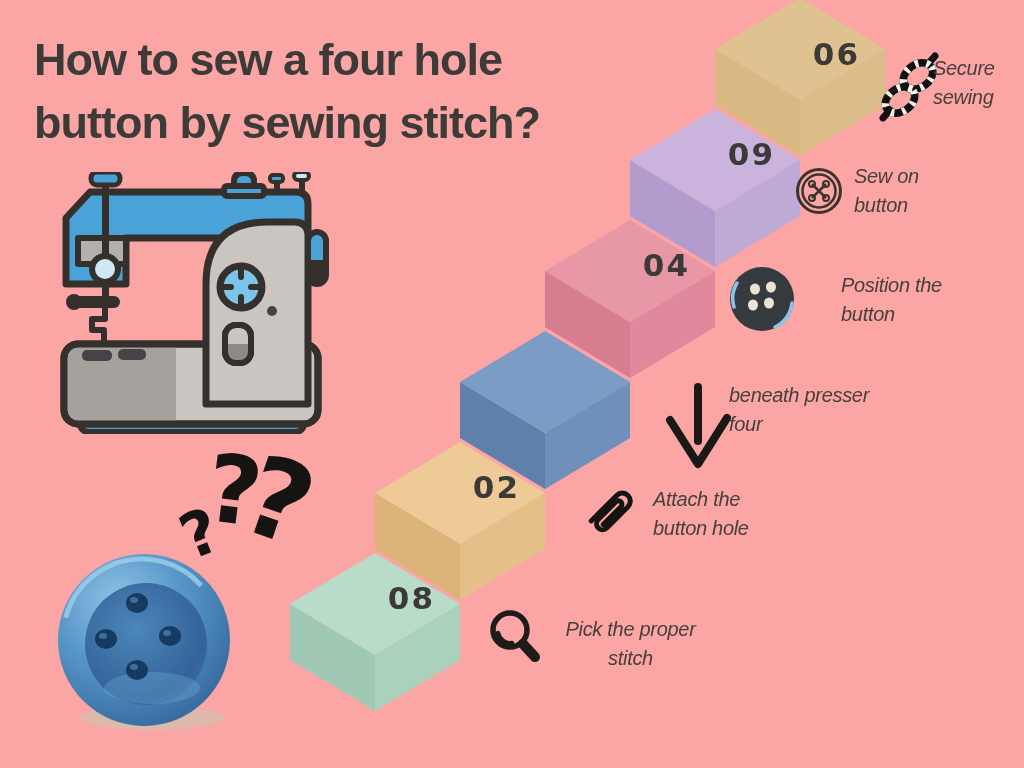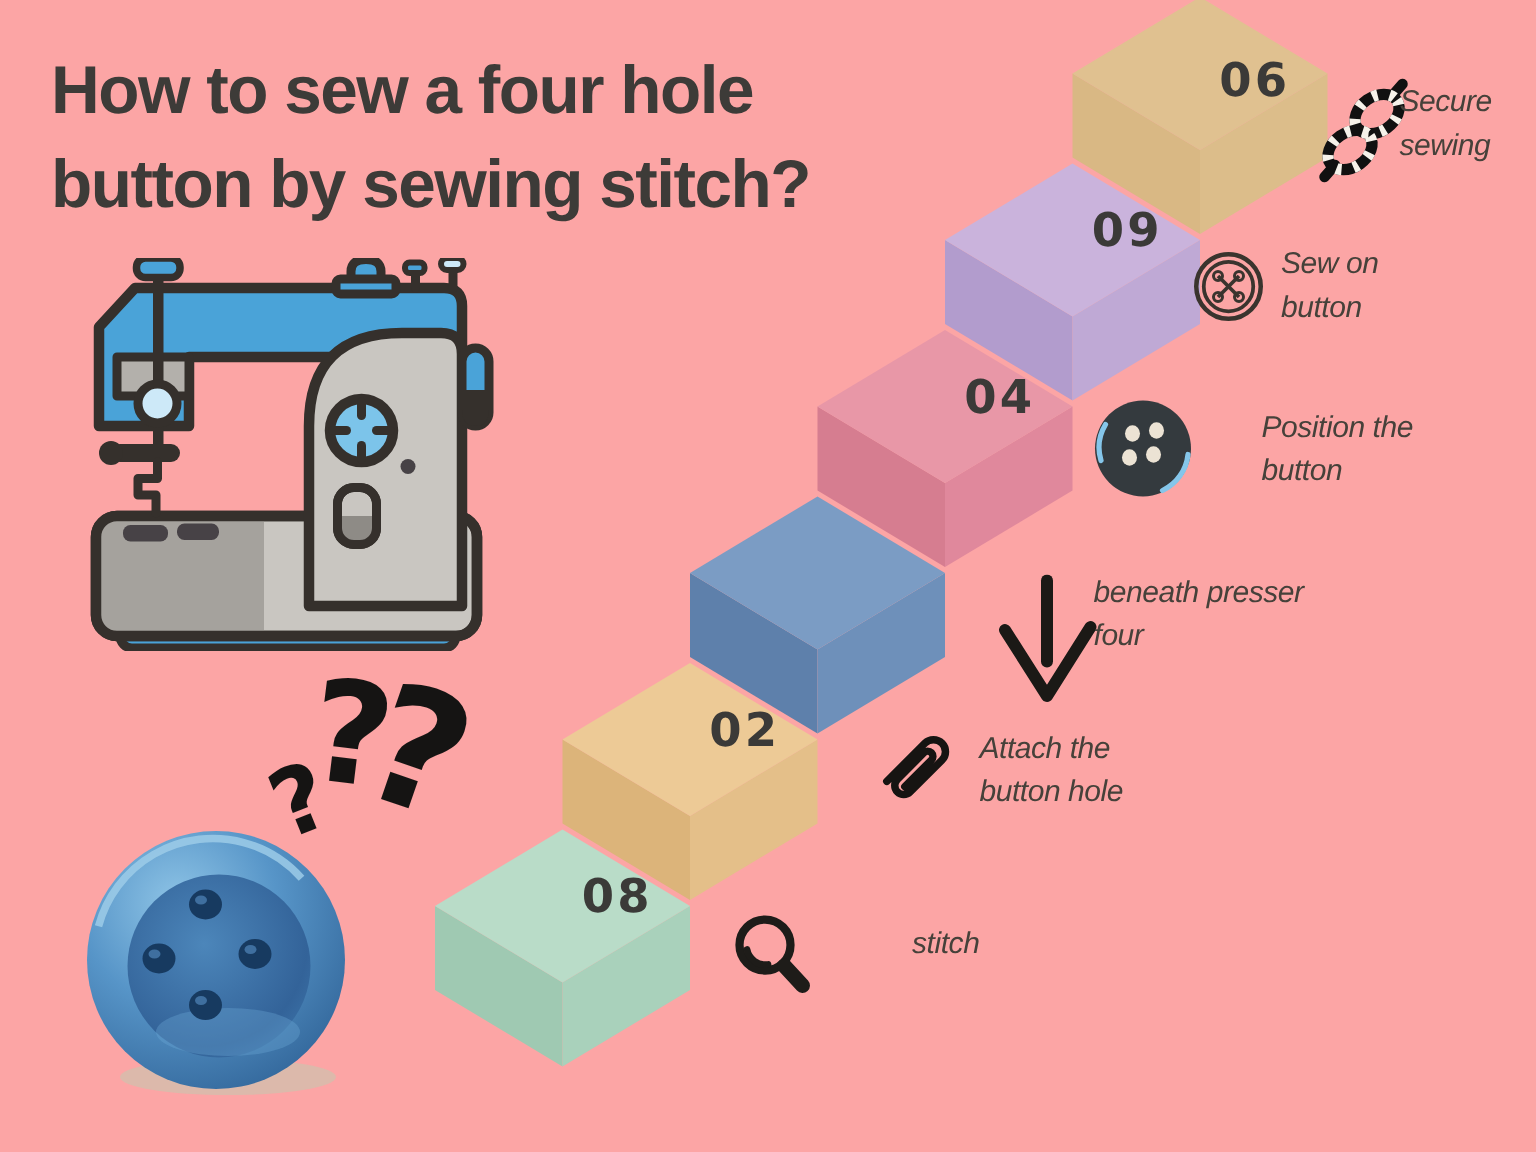--- a/index.html
+++ b/index.html
@@ -83,20 +83,21 @@
   <div class="abs step-number" style="left:570px;top:247px">04</div>
   <div class="abs step-number" style="left:655px;top:136px">09</div>
   <div class="abs step-number" style="left:740px;top:36px">06</div>
 
   <svg class="abs" style="left:484px;top:606px" width="62" height="62" viewBox="0 0 62 62">
     <circle cx="26" cy="24" r="17" fill="none" stroke="#1e1c19" stroke-width="5.5"></circle>
     <path d="M14 27 A 12.5 12.5 0 0 0 28 37" fill="none" stroke="#1e1c19" stroke-width="4.5" stroke-linecap="round"></path>
     <line x1="39" y1="38" x2="51" y2="51" stroke="#1e1c19" stroke-width="10" stroke-linecap="round"></line>
   </svg>
   <div class="abs step-label center" style="left:543px;top:615px;width:175px">
+    <div>Pick the proper</div>
     <div>stitch</div>
   </div>
 
   <svg class="abs" style="left:583px;top:483px" width="56" height="56" viewBox="0 0 56 56">
     <g transform="rotate(45 28 28)">
       <path d="M21 49 V13 a8 8 0 0 1 16 0 v30 a6 6 0 0 1 -12 0 V18 a3.5 3.5 0 0 1 7 0 v25" fill="none" stroke="#161412" stroke-width="5" stroke-linecap="round"></path>
     </g>
   </svg>
   <div class="abs step-label" style="left:653px;top:485px">
     <div>Attach the</div>

